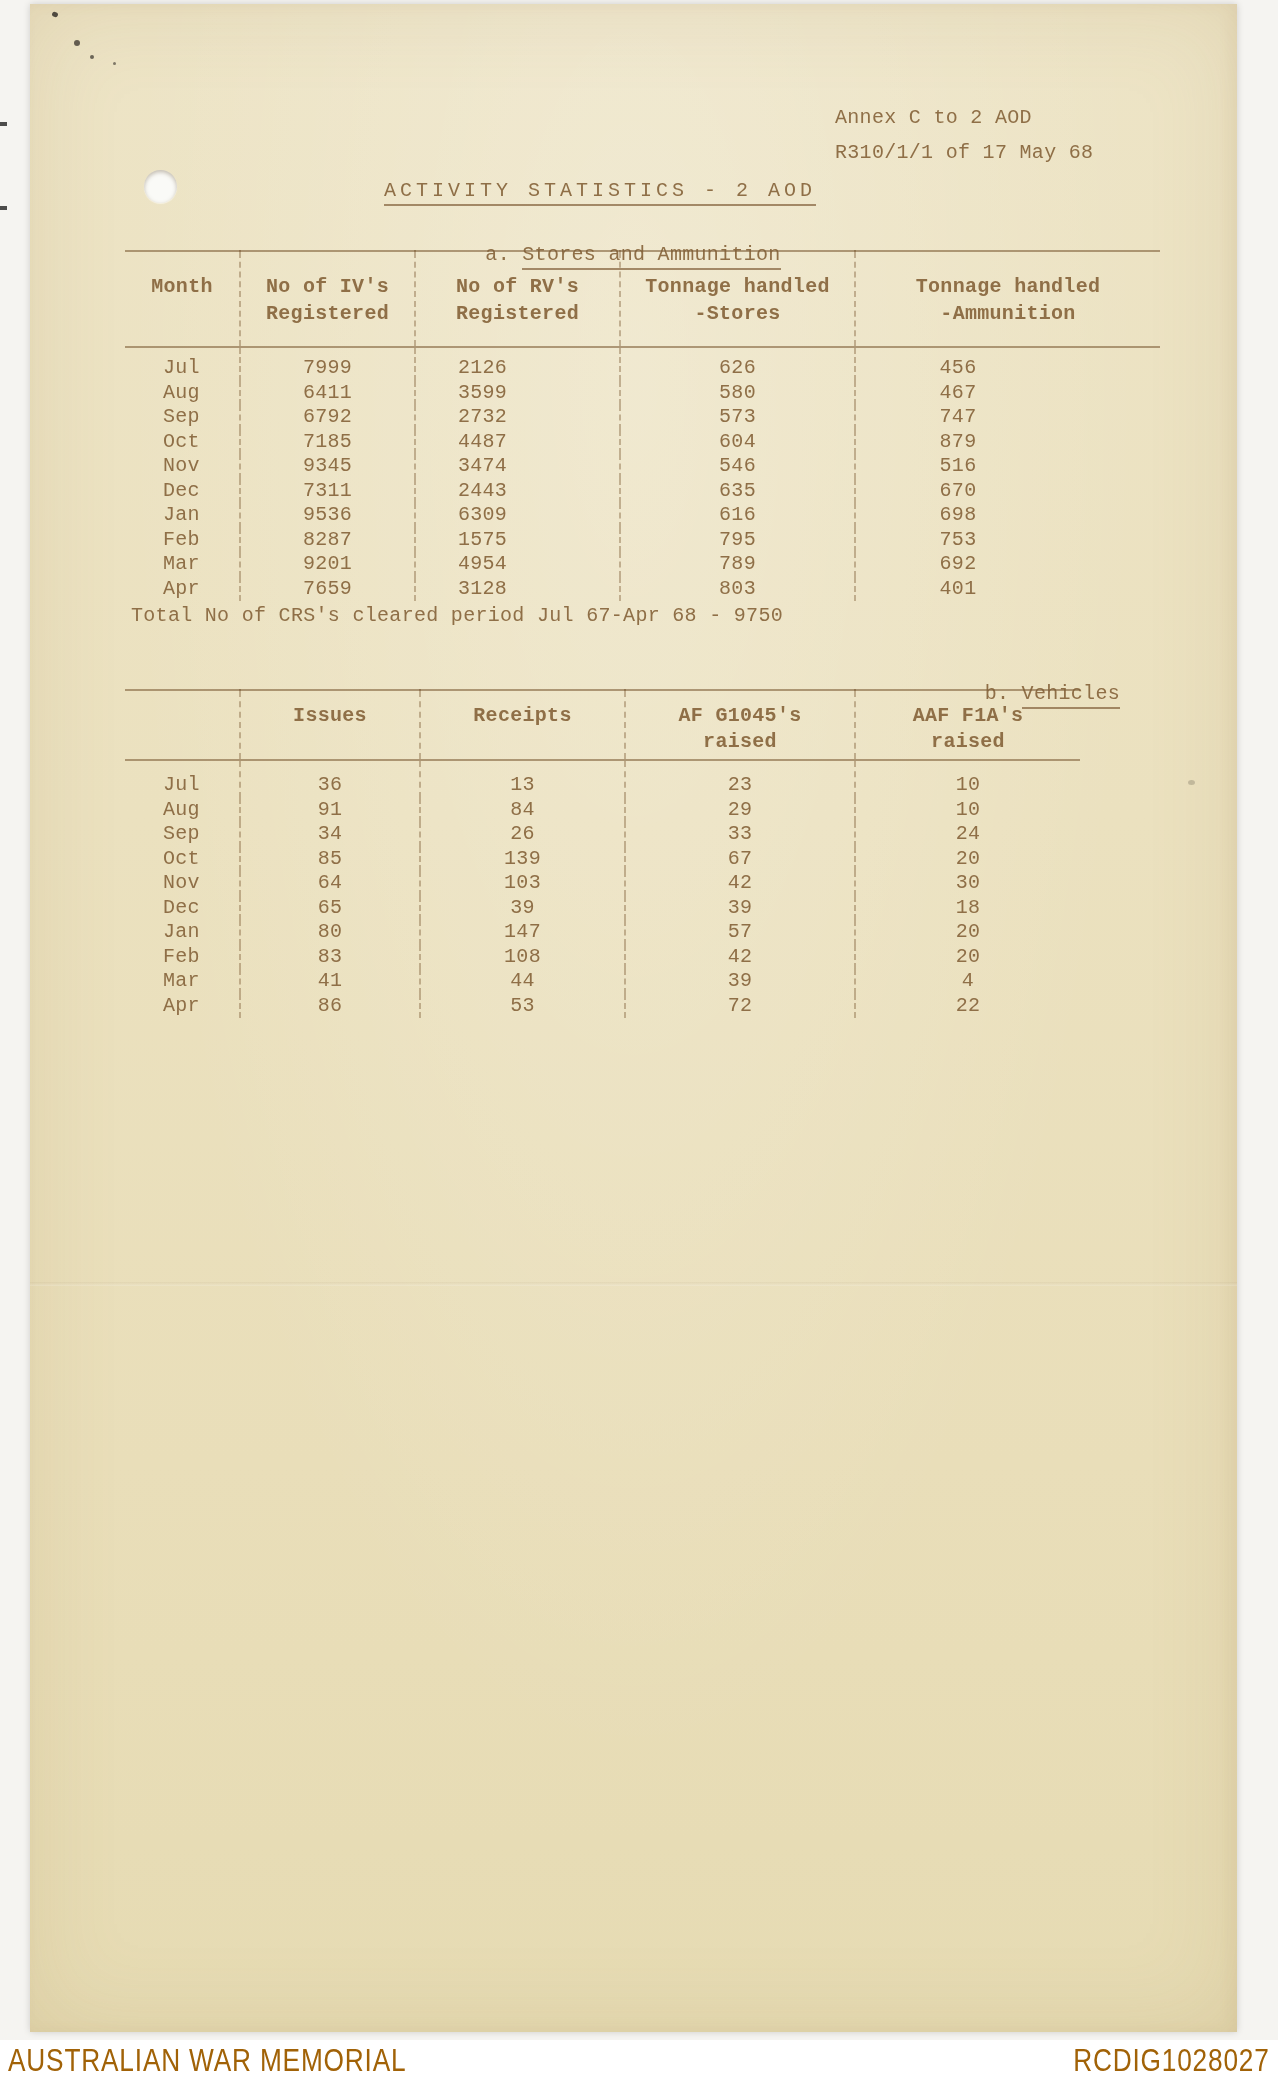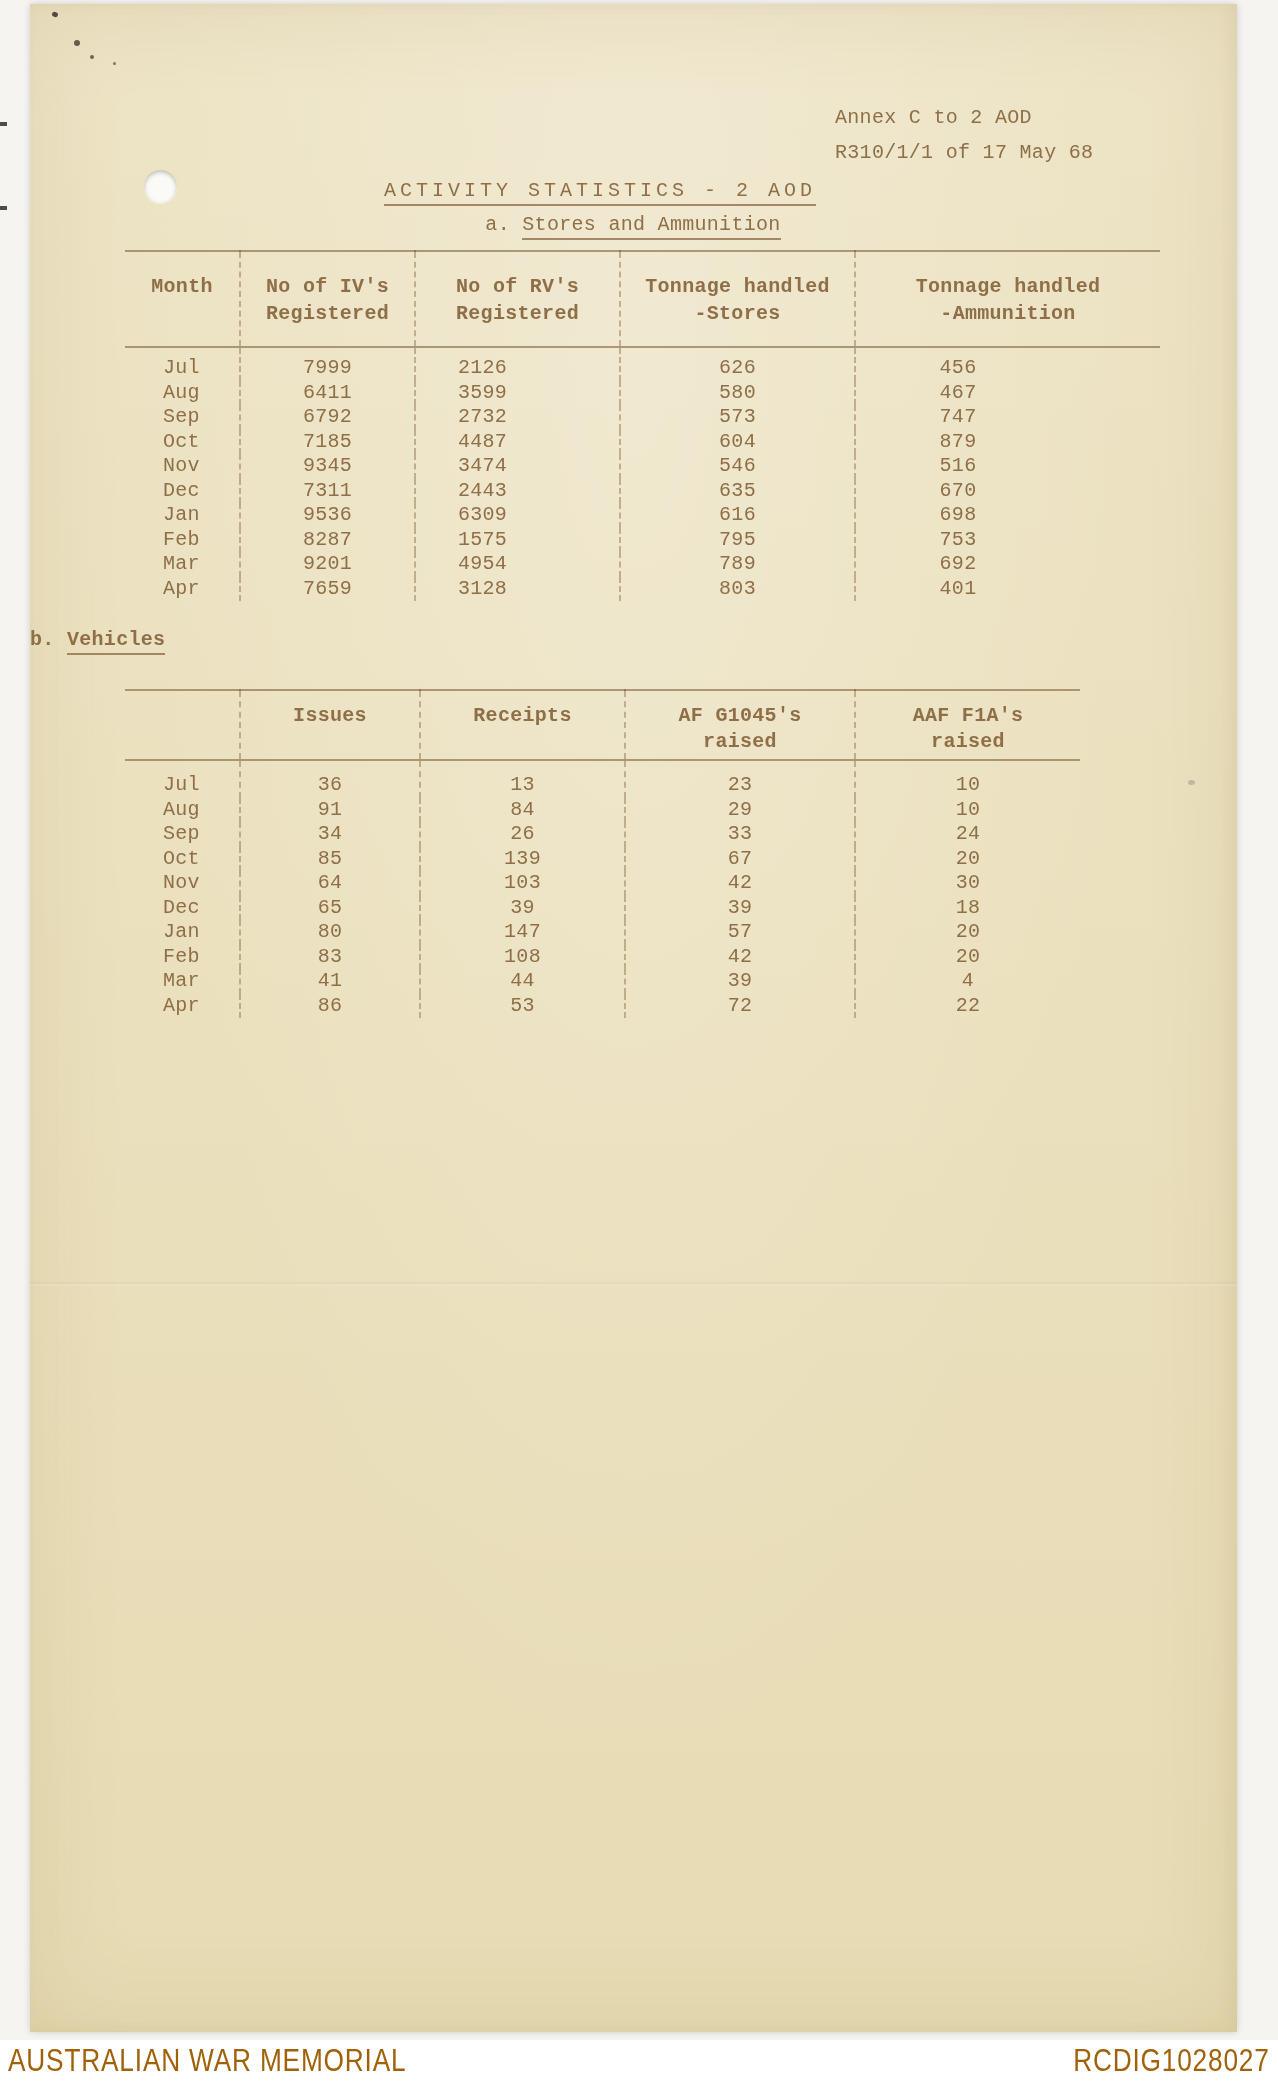--- a/index.html
+++ b/index.html
@@ -37,23 +37,23 @@
   .speck.s5{left:1158px;top:776px;width:7px;height:5px;opacity:.22;}
   .edge-mark{position:absolute;left:0;width:7px;height:4px;background:#222;opacity:.8;}
   .edge-mark.m1{top:122px;}
   .edge-mark.m2{top:206px;}
 
   
   .typ{font-size:20px;letter-spacing:.3px;}
   .ref-block{position:absolute;left:805px;top:96px;line-height:35px;white-space:nowrap;}
   .doc-title{position:absolute;left:0;top:175px;width:1140px;text-align:center;}
   .doc-title .u{border-bottom:2px solid rgba(130,95,58,.7);padding-bottom:2px;letter-spacing:4px;}
-  .sec-heading{position:absolute;white-space:nowrap;}
+  .sec-heading{position:absolute;white-space:nowrap;margin-top:30px;}
   .sec-a{left:0;top:209px;width:1206px;text-align:center;}
-  .sec-b{left:0;top:624px;width:1090px;text-align:left;font-weight:bold;}
+  .sec-b{left:0;top:648px;width:1090px;text-align:right;}
   .sec-heading .u{border-bottom:2px solid rgba(130,95,58,.7);padding-bottom:2px;}
 
   table.doc-table{
     position:absolute;border-collapse:collapse;table-layout:fixed;
     border-top:2px solid rgba(128,96,58,.6);
     font-size:20px;letter-spacing:.3px;color:#8f6f47;
   }
   table.ta{left:95px;top:246px;width:1035px;}
   table.tb{left:95px;top:685px;width:955px;}
   .doc-table th{
@@ -211,20 +211,21 @@
         <tr>
           <td>Apr</td>
           <td>7659</td>
           <td>3128</td>
           <td>803</td>
           <td>401</td>
         </tr>
       </tbody>
   </table>
 
+  <div class="total-note typ">Total No of CRS's cleared period Jul 67-Apr 68 - 9750</div>
 
   <div class="sec-heading sec-b typ">
     <span>b.</span>
     <span class="u">Vehicles</span>
   </div>
 
   <table class="doc-table tb">
     <colgroup>
       <col style="width:115px">
         <col style="width:180px">

